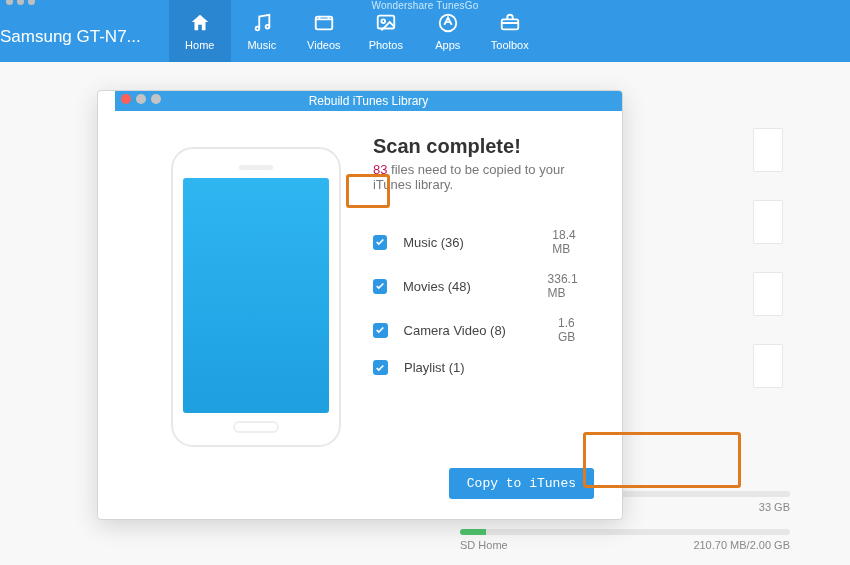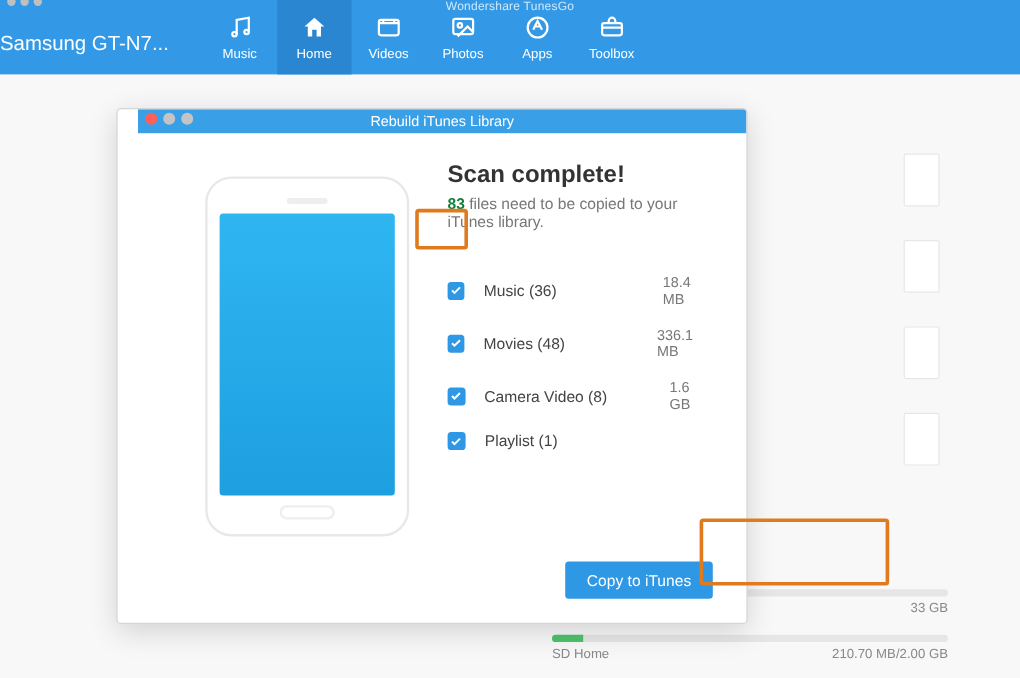--- a/index.html
+++ b/index.html
@@ -144,21 +144,21 @@
     background:linear-gradient(180deg,#2fb6f1,#1e9fe0);
     border-radius:3px;
   }
   .phone .homebtn{
     width:46px;height:12px;border:2px solid #eee;border-radius:8px;margin-top:8px;
   }
 
   .scan-pane { flex:1; padding-left:4px; }
   .scan-title { font-size:20px; font-weight:700; color:#333; }
   .scan-sub { font-size:13px; color:#777; margin-top:4px; }
-  .scan-sub .count { color:#15803d; font-weight:700; }
+  .scan-sub .count { color:#be185d; font-weight:400; }
 
   .scan-list { margin-top:28px; }
   .scan-item {
     display:flex; align-items:center;
     font-size:13px; color:#444;
     padding:8px 0;
   }
   .chk {
     width:15px;height:15px;border:2px solid #2f98e4;border-radius:3px;
     background:#2f98e4;
@@ -192,54 +192,55 @@
     right:28px; bottom:20px;
   }
   .btn-primary{
     background:#2f98e4;
     color:#fff;
     border:none;
     font-size:13px;
     padding:8px 18px;
     border-radius:3px;
     cursor:pointer;
+    font-family:Liberation Mono, monospace;
   }
 
   .boxrow{position:absolute;border:1px solid #e7e7e7;background:#fff;height:44px;border-radius:2px;}
 </style>
 </head>
 <body>
 
 <div class="topbar">
   <div class="traffic-lights">
     <span></span>
       <span></span>
       <span></span>
   </div>
   <div class="app-title">Wondershare TunesGo</div>
   <div class="device-label">Samsung GT-N7...</div>
 
   <div class="nav-tabs">
+    <div class="nav-tab active">
+      <span class="nav-icon">
+        <svg viewBox="0 0 24 24" fill="#fff">
+            <path d="M12 3l9 8h-3v9h-4v-6H10v6H6v-9H3z"></path>
+          </svg>
+      </span>
+      <span>Home</span>
+    </div>
     <div class="nav-tab">
       <span class="nav-icon">
         <svg viewBox="0 0 24 24" fill="none" stroke="#fff" stroke-width="2">
             <path d="M9 18V5l11-2v13"></path>
             <circle cx="7" cy="18" r="2"></circle>
             <circle cx="18" cy="16" r="2"></circle>
           </svg>
       </span>
       <span>Music</span>
-    </div>
-    <div class="nav-tab active">
-      <span class="nav-icon">
-        <svg viewBox="0 0 24 24" fill="#fff">
-            <path d="M12 3l9 8h-3v9h-4v-6H10v6H6v-9H3z"></path>
-          </svg>
-      </span>
-      <span>Home</span>
     </div>
     <div class="nav-tab">
       <span class="nav-icon">
         <svg viewBox="0 0 24 24" fill="none" stroke="#fff" stroke-width="2">
             <rect x="3" y="5" width="18" height="14" rx="2"></rect>
             <path d="M3 8h18M7 5v3M17 5v3"></path>
           </svg>
       </span>
       <span>Videos</span>
     </div>

